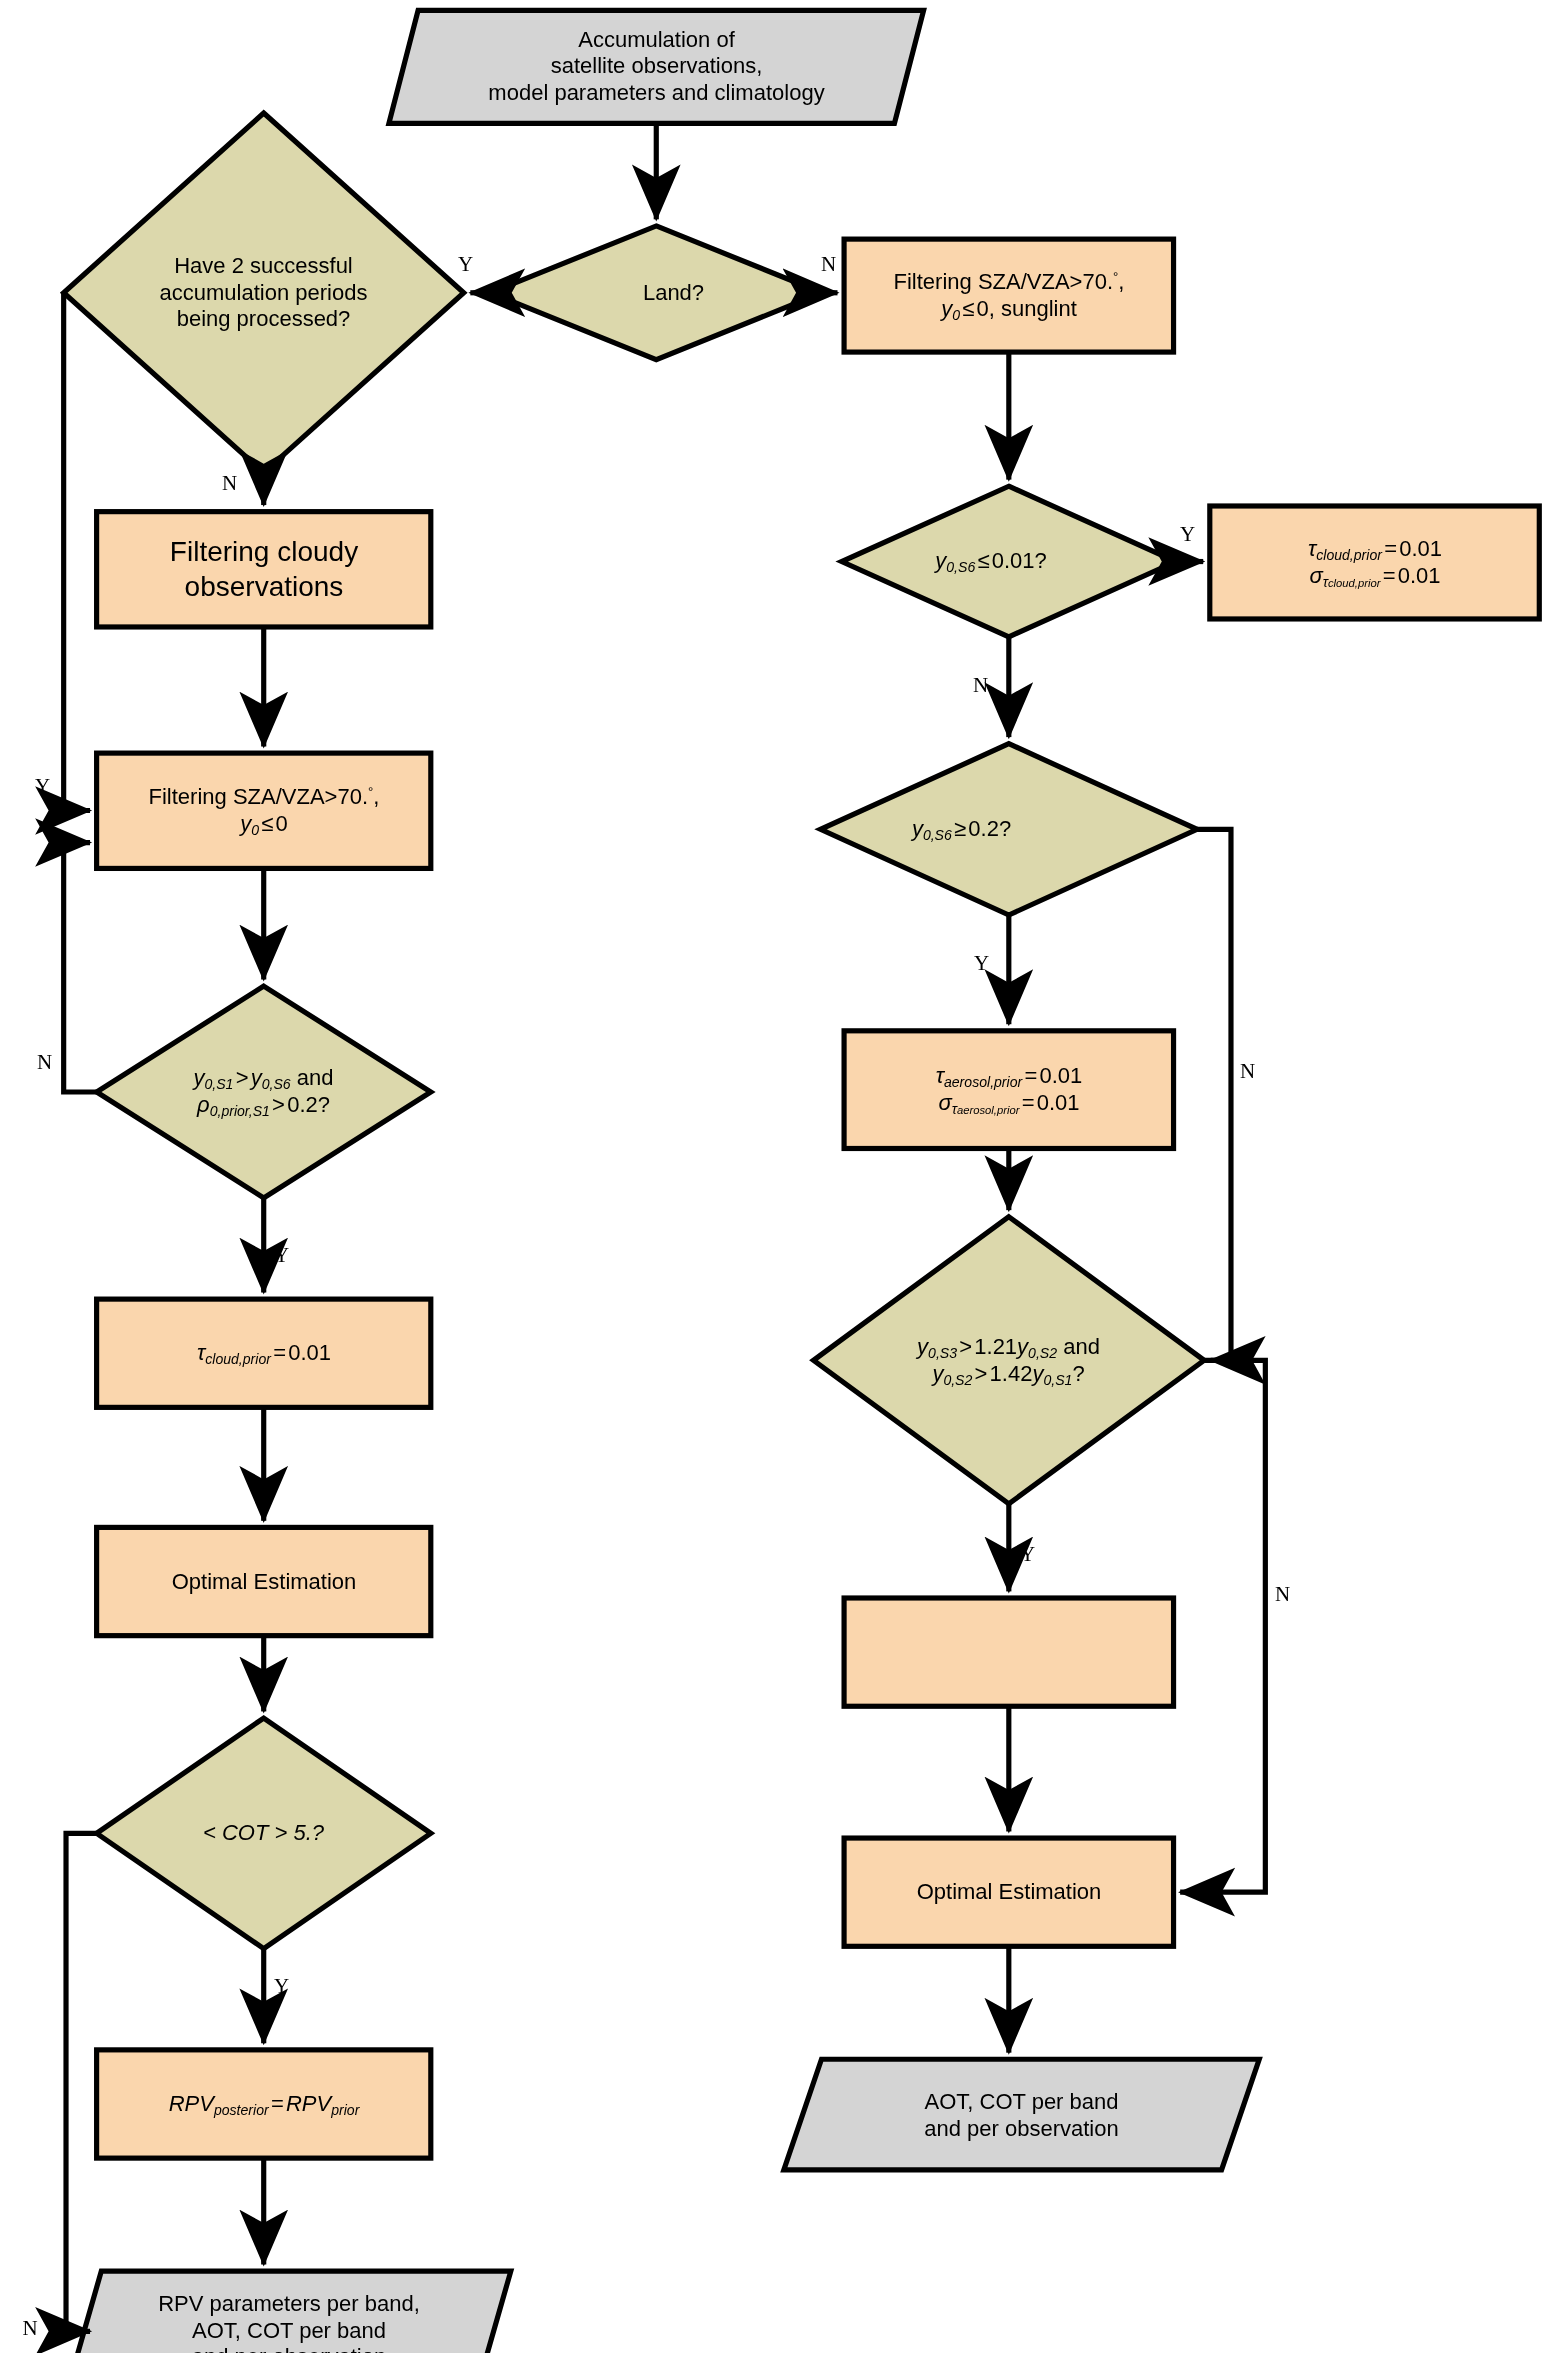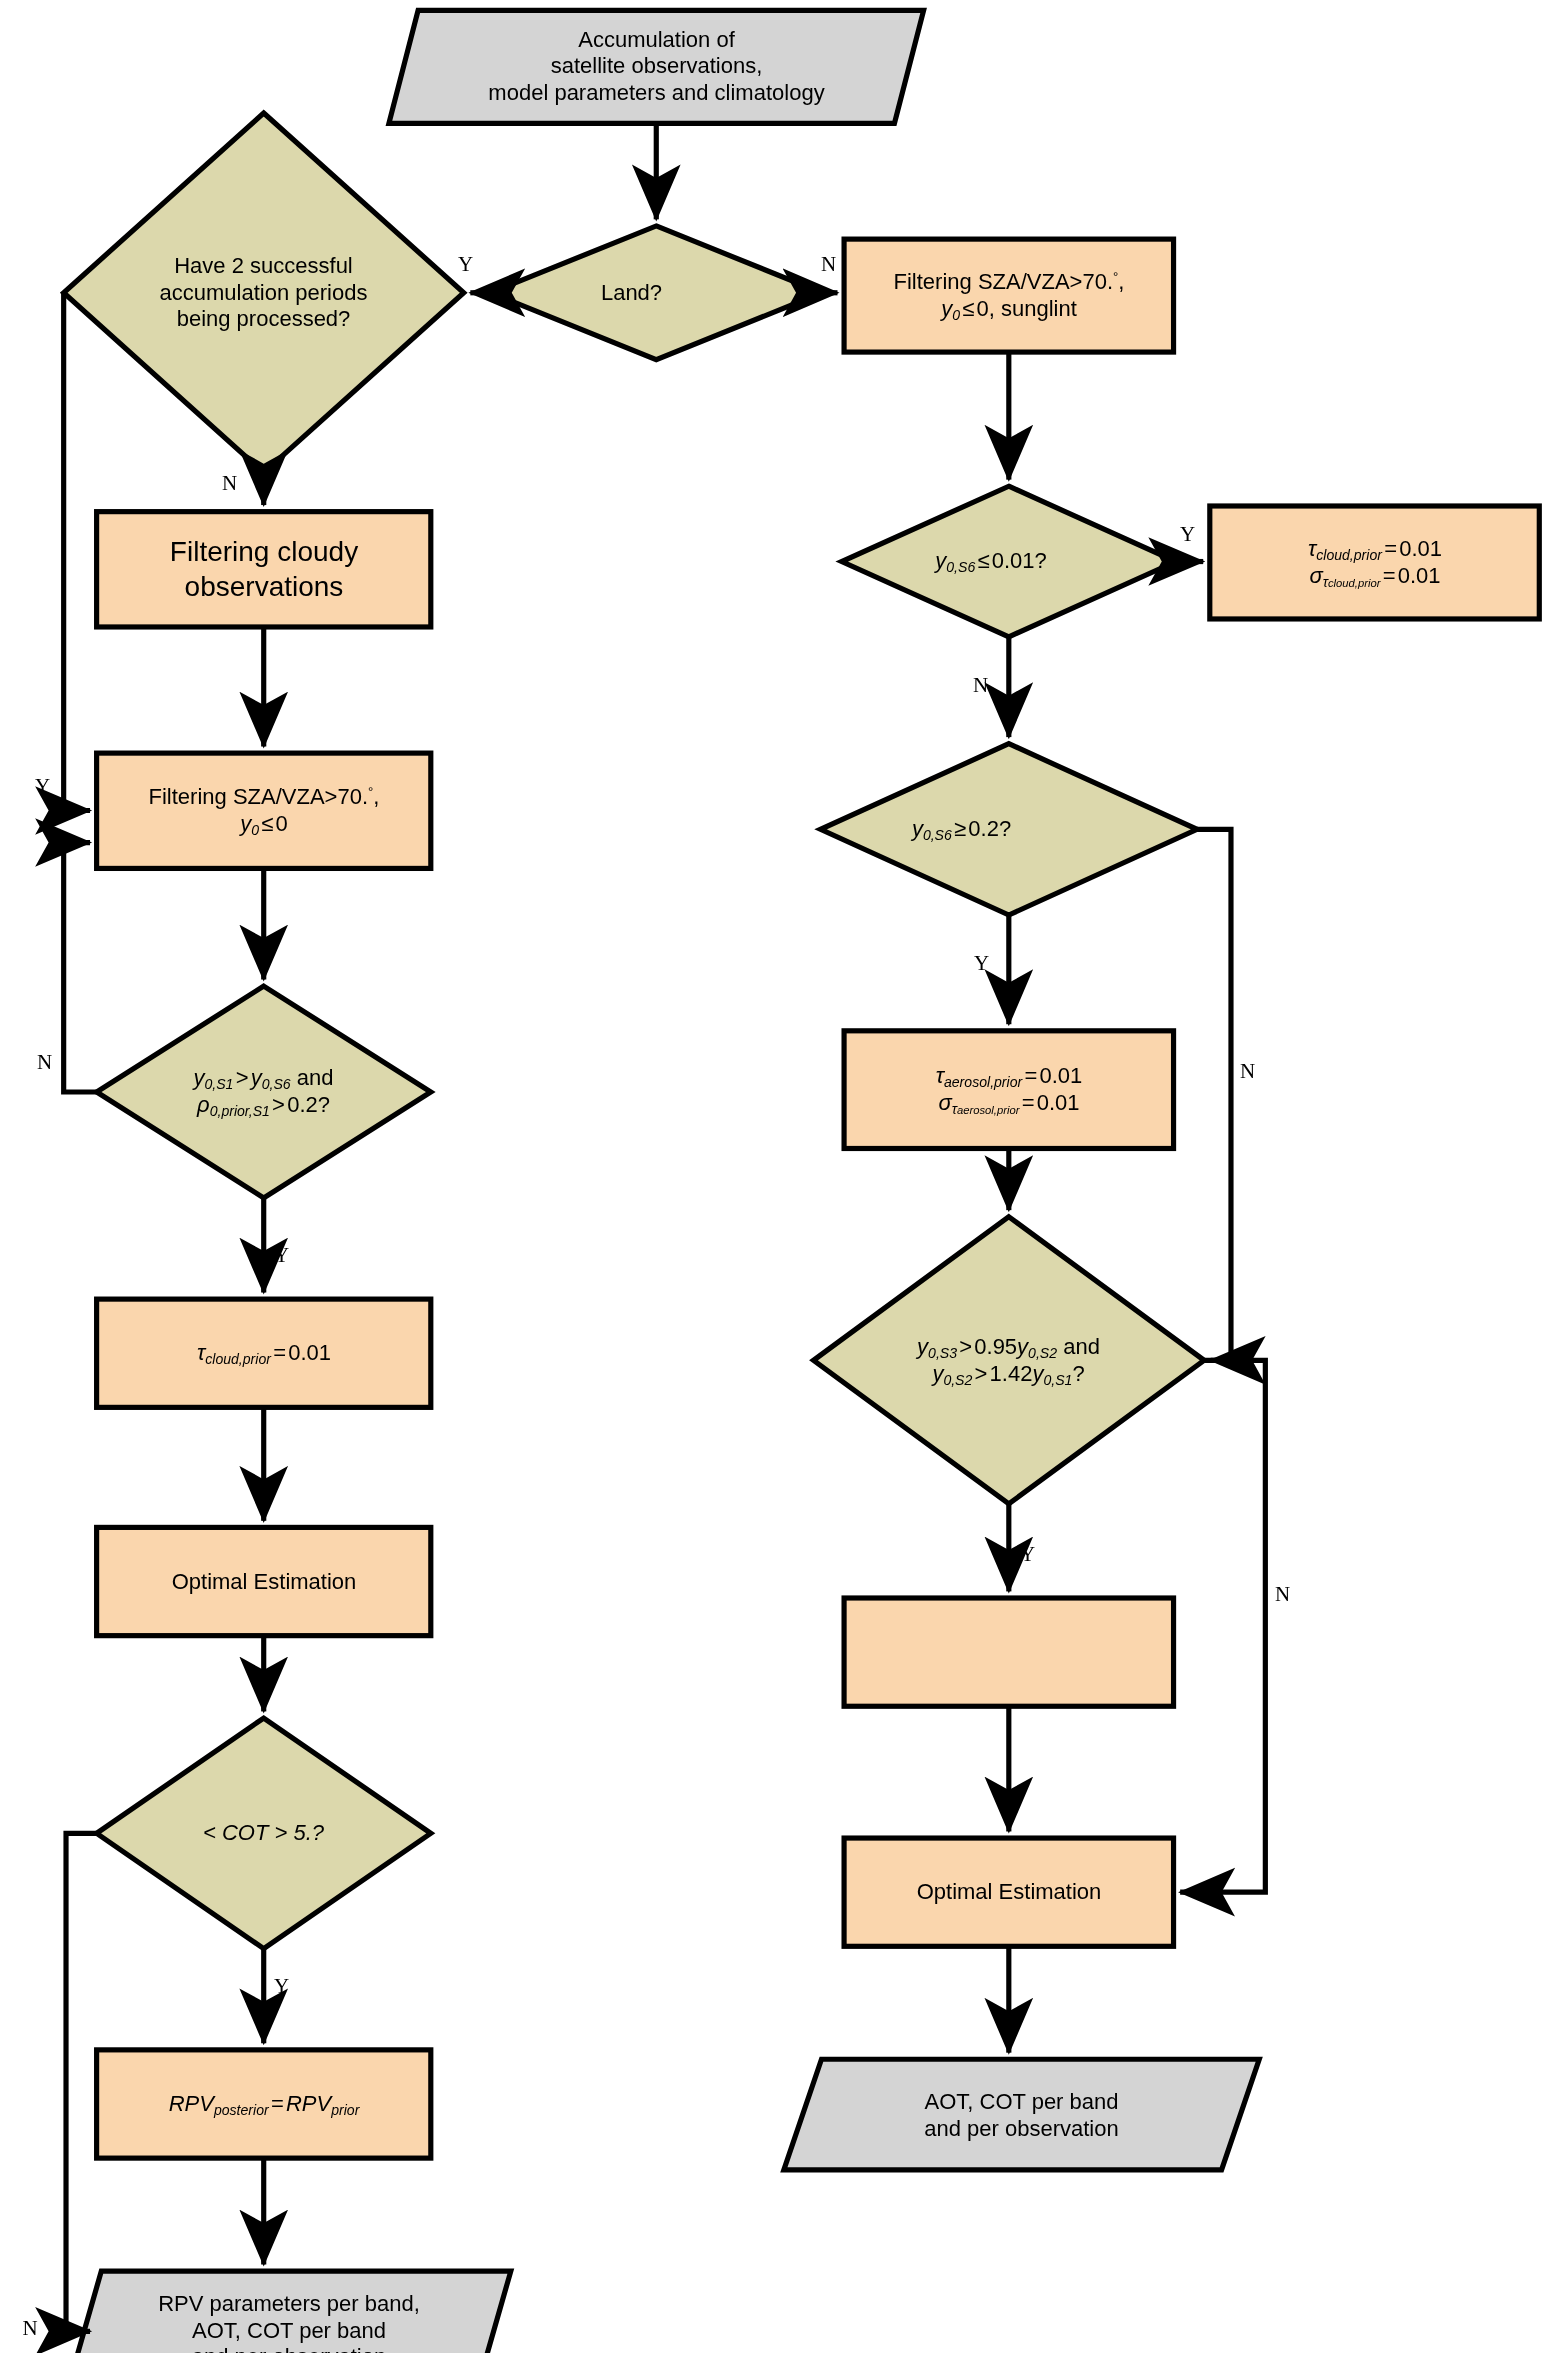--- a/index.html
+++ b/index.html
@@ -127,21 +127,21 @@
   </svg>
 
   <div class="shape-text" style="left:389px;top:10.4px;width:535px;height:113px;font-size:22px;">
     <div>
       <span>Accumulation of</span><br>
       <span>satellite observations,</span><br>
       <span>model parameters and climatology</span>
     </div>
   </div>
 
-  <div class="shape-text" style="left:466px;top:226px;width:331px;height:134px;font-size:22px;">
+  <div class="shape-text" style="left:508px;top:226px;width:331px;height:134px;font-size:22px;">
     <div><span>Land?</span></div>
   </div>
 
   <div class="shape-text" style="left:87px;top:113px;width:353px;height:360px;font-size:22px;">
     <div>
       <span>Have 2 successful</span><br>
       <span>accumulation periods</span><br>
       <span>being processed?</span>
     </div>
   </div>
@@ -223,21 +223,21 @@
 
   <div class="shape-text" style="left:844px;top:1031px;width:330px;height:118px;font-size:22px;justify-content:flex-end;">
     <div>
       <span class="mi">τ</span><sub>aerosol,prior</sub><span class="op">=</span><span class="num">0.01</span><br>
       <span class="mi">σ</span><sub><span class="mi">τ</span><span style="font-size:.8em;">aerosol,prior</span></sub><span class="op">=</span><span class="num">0.01</span>
     </div>
   </div>
 
   <div class="shape-text" style="left:818px;top:1217px;width:381px;height:287px;font-size:22px;">
     <div>
-      <span class="mi">y</span><sub>0,S3</sub><span class="op">&gt;</span><span class="num">0.95</span><span class="mi">y</span><sub>0,S2</sub>&nbsp;<span>and</span><br>
+      <span class="mi">y</span><sub>0,S3</sub><span class="op">&gt;</span><span class="num">1.21</span><span class="mi">y</span><sub>0,S2</sub>&nbsp;<span>and</span><br>
       <span class="mi">y</span><sub>0,S2</sub><span class="op">&gt;</span><span class="num">1.42</span><span class="mi">y</span><sub>0,S1</sub><span>?</span>
     </div>
   </div>
 
 
   <div class="shape-text" style="left:844px;top:1838px;width:330px;height:108px;font-size:22px;">
     <div><span>Optimal Estimation</span></div>
   </div>
 
   <div class="shape-text" style="left:784px;top:2060px;width:475px;height:111px;font-size:22px;">

